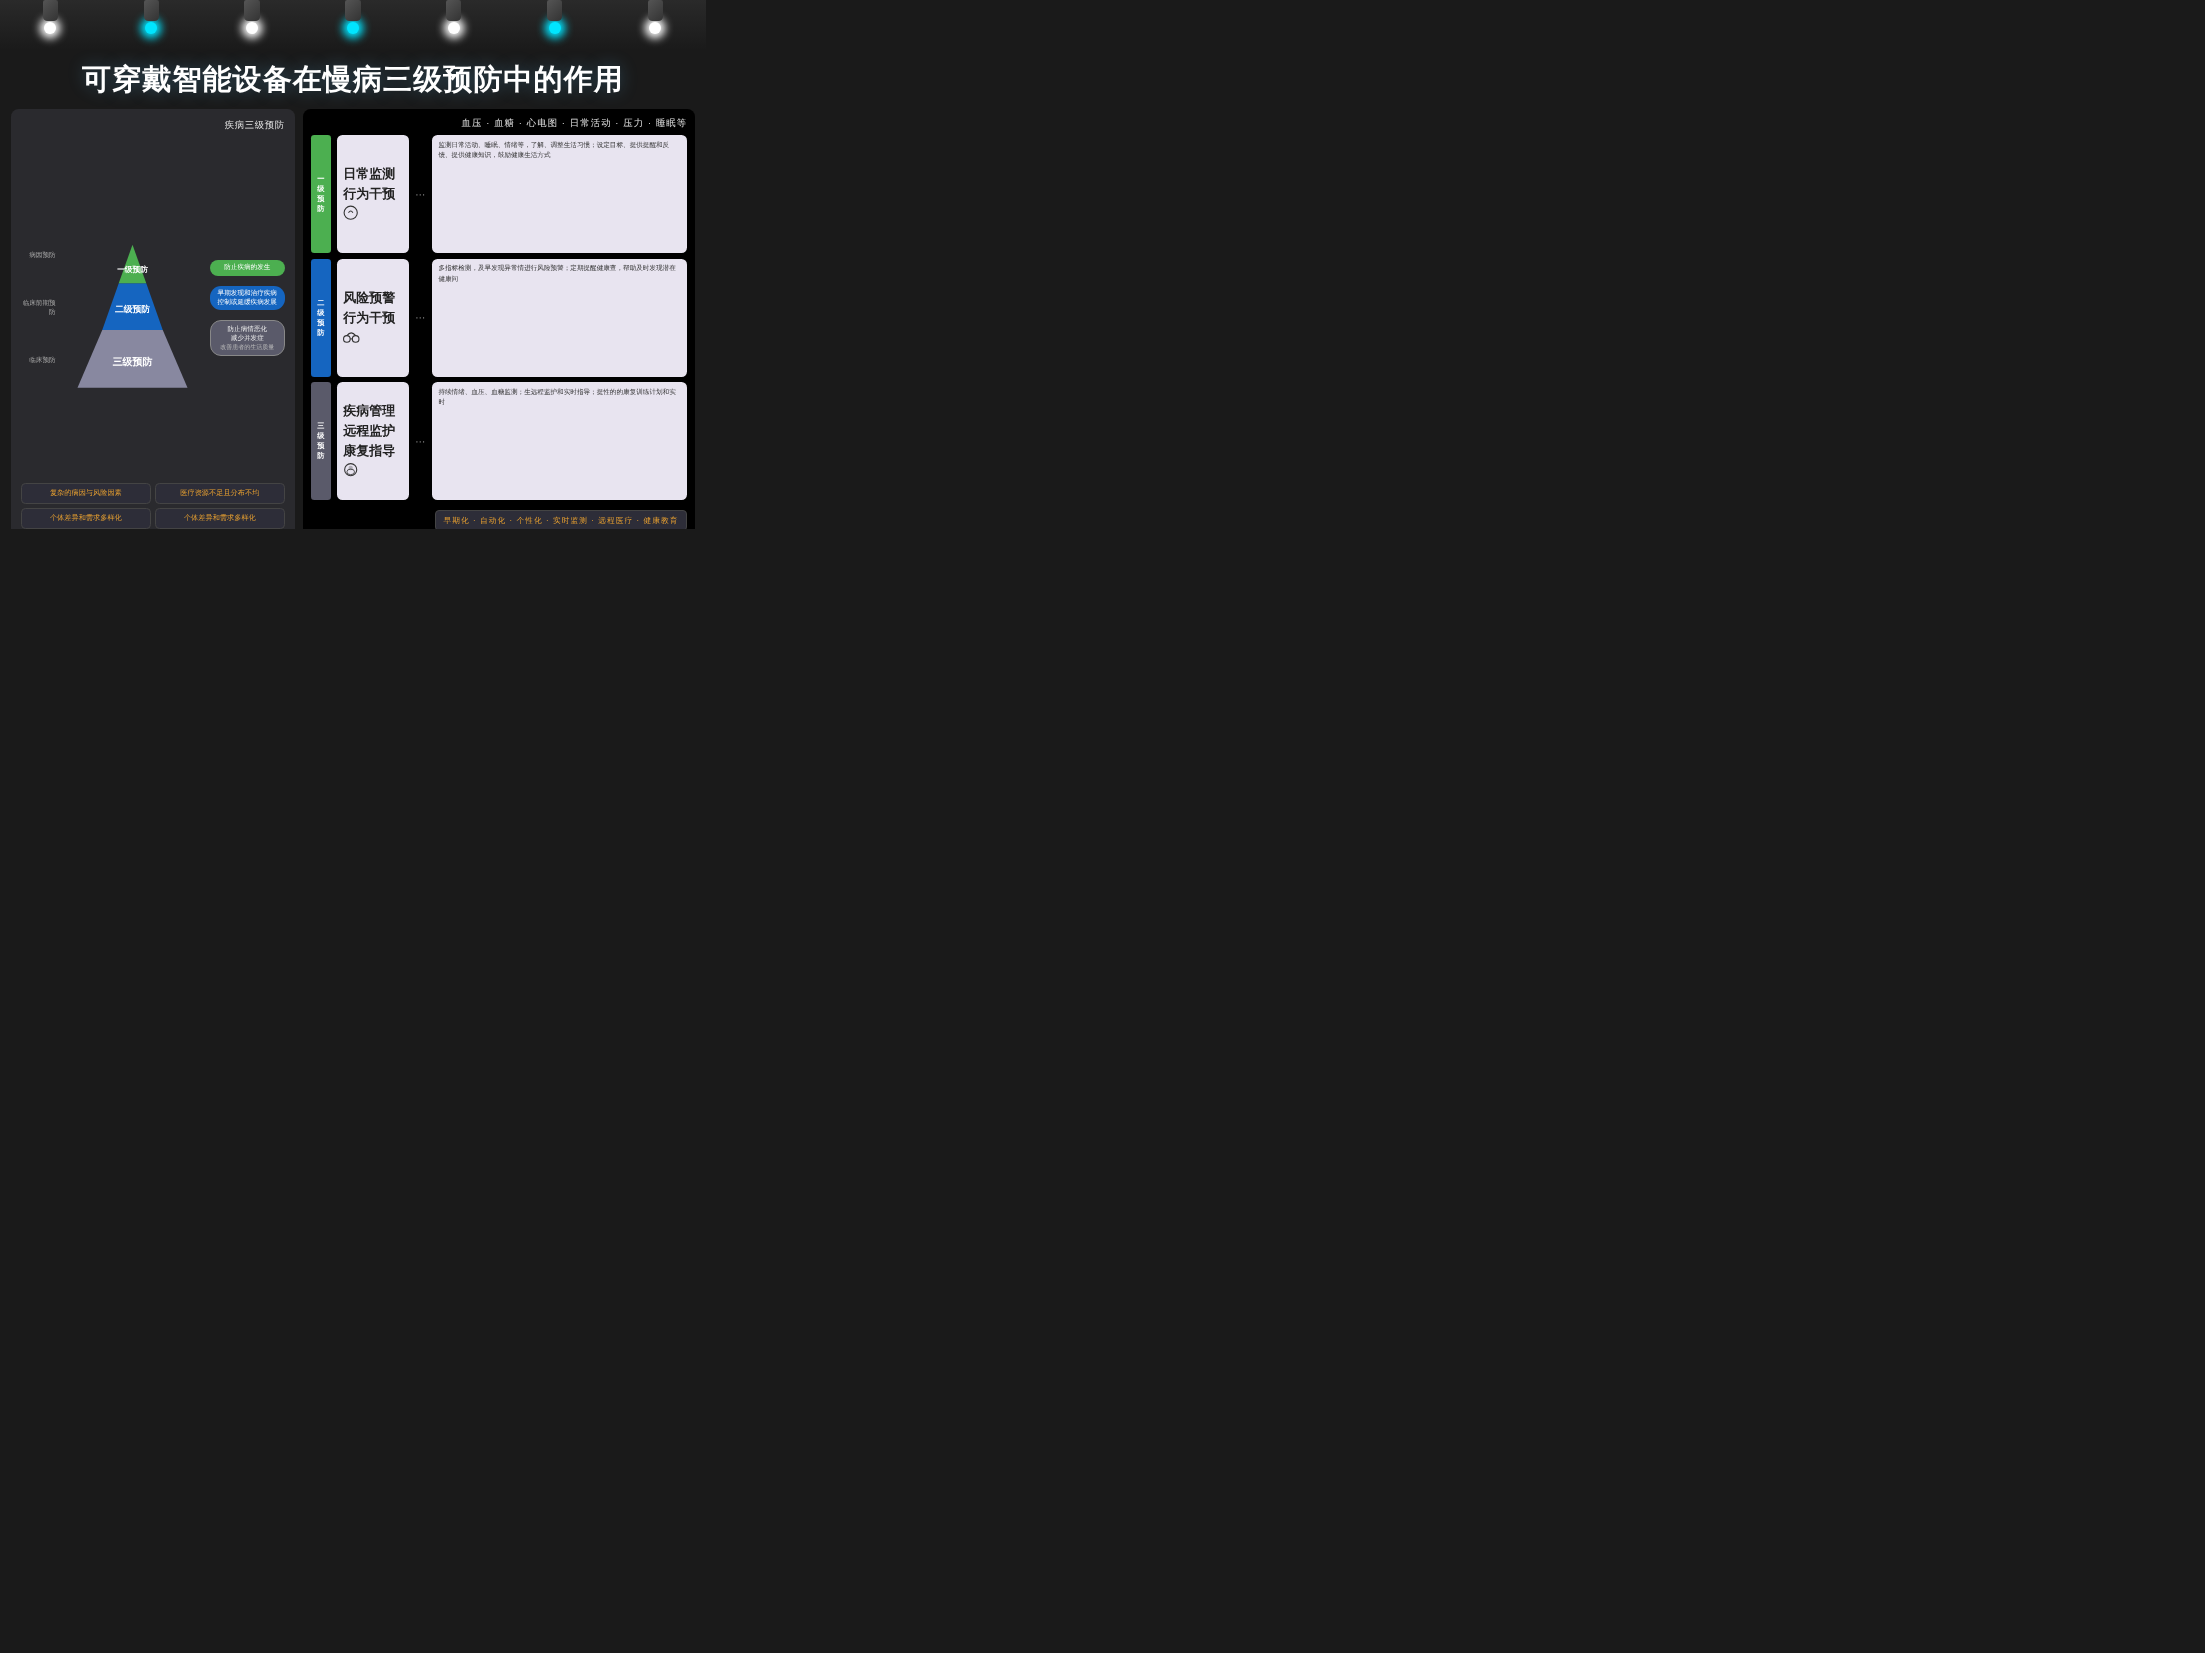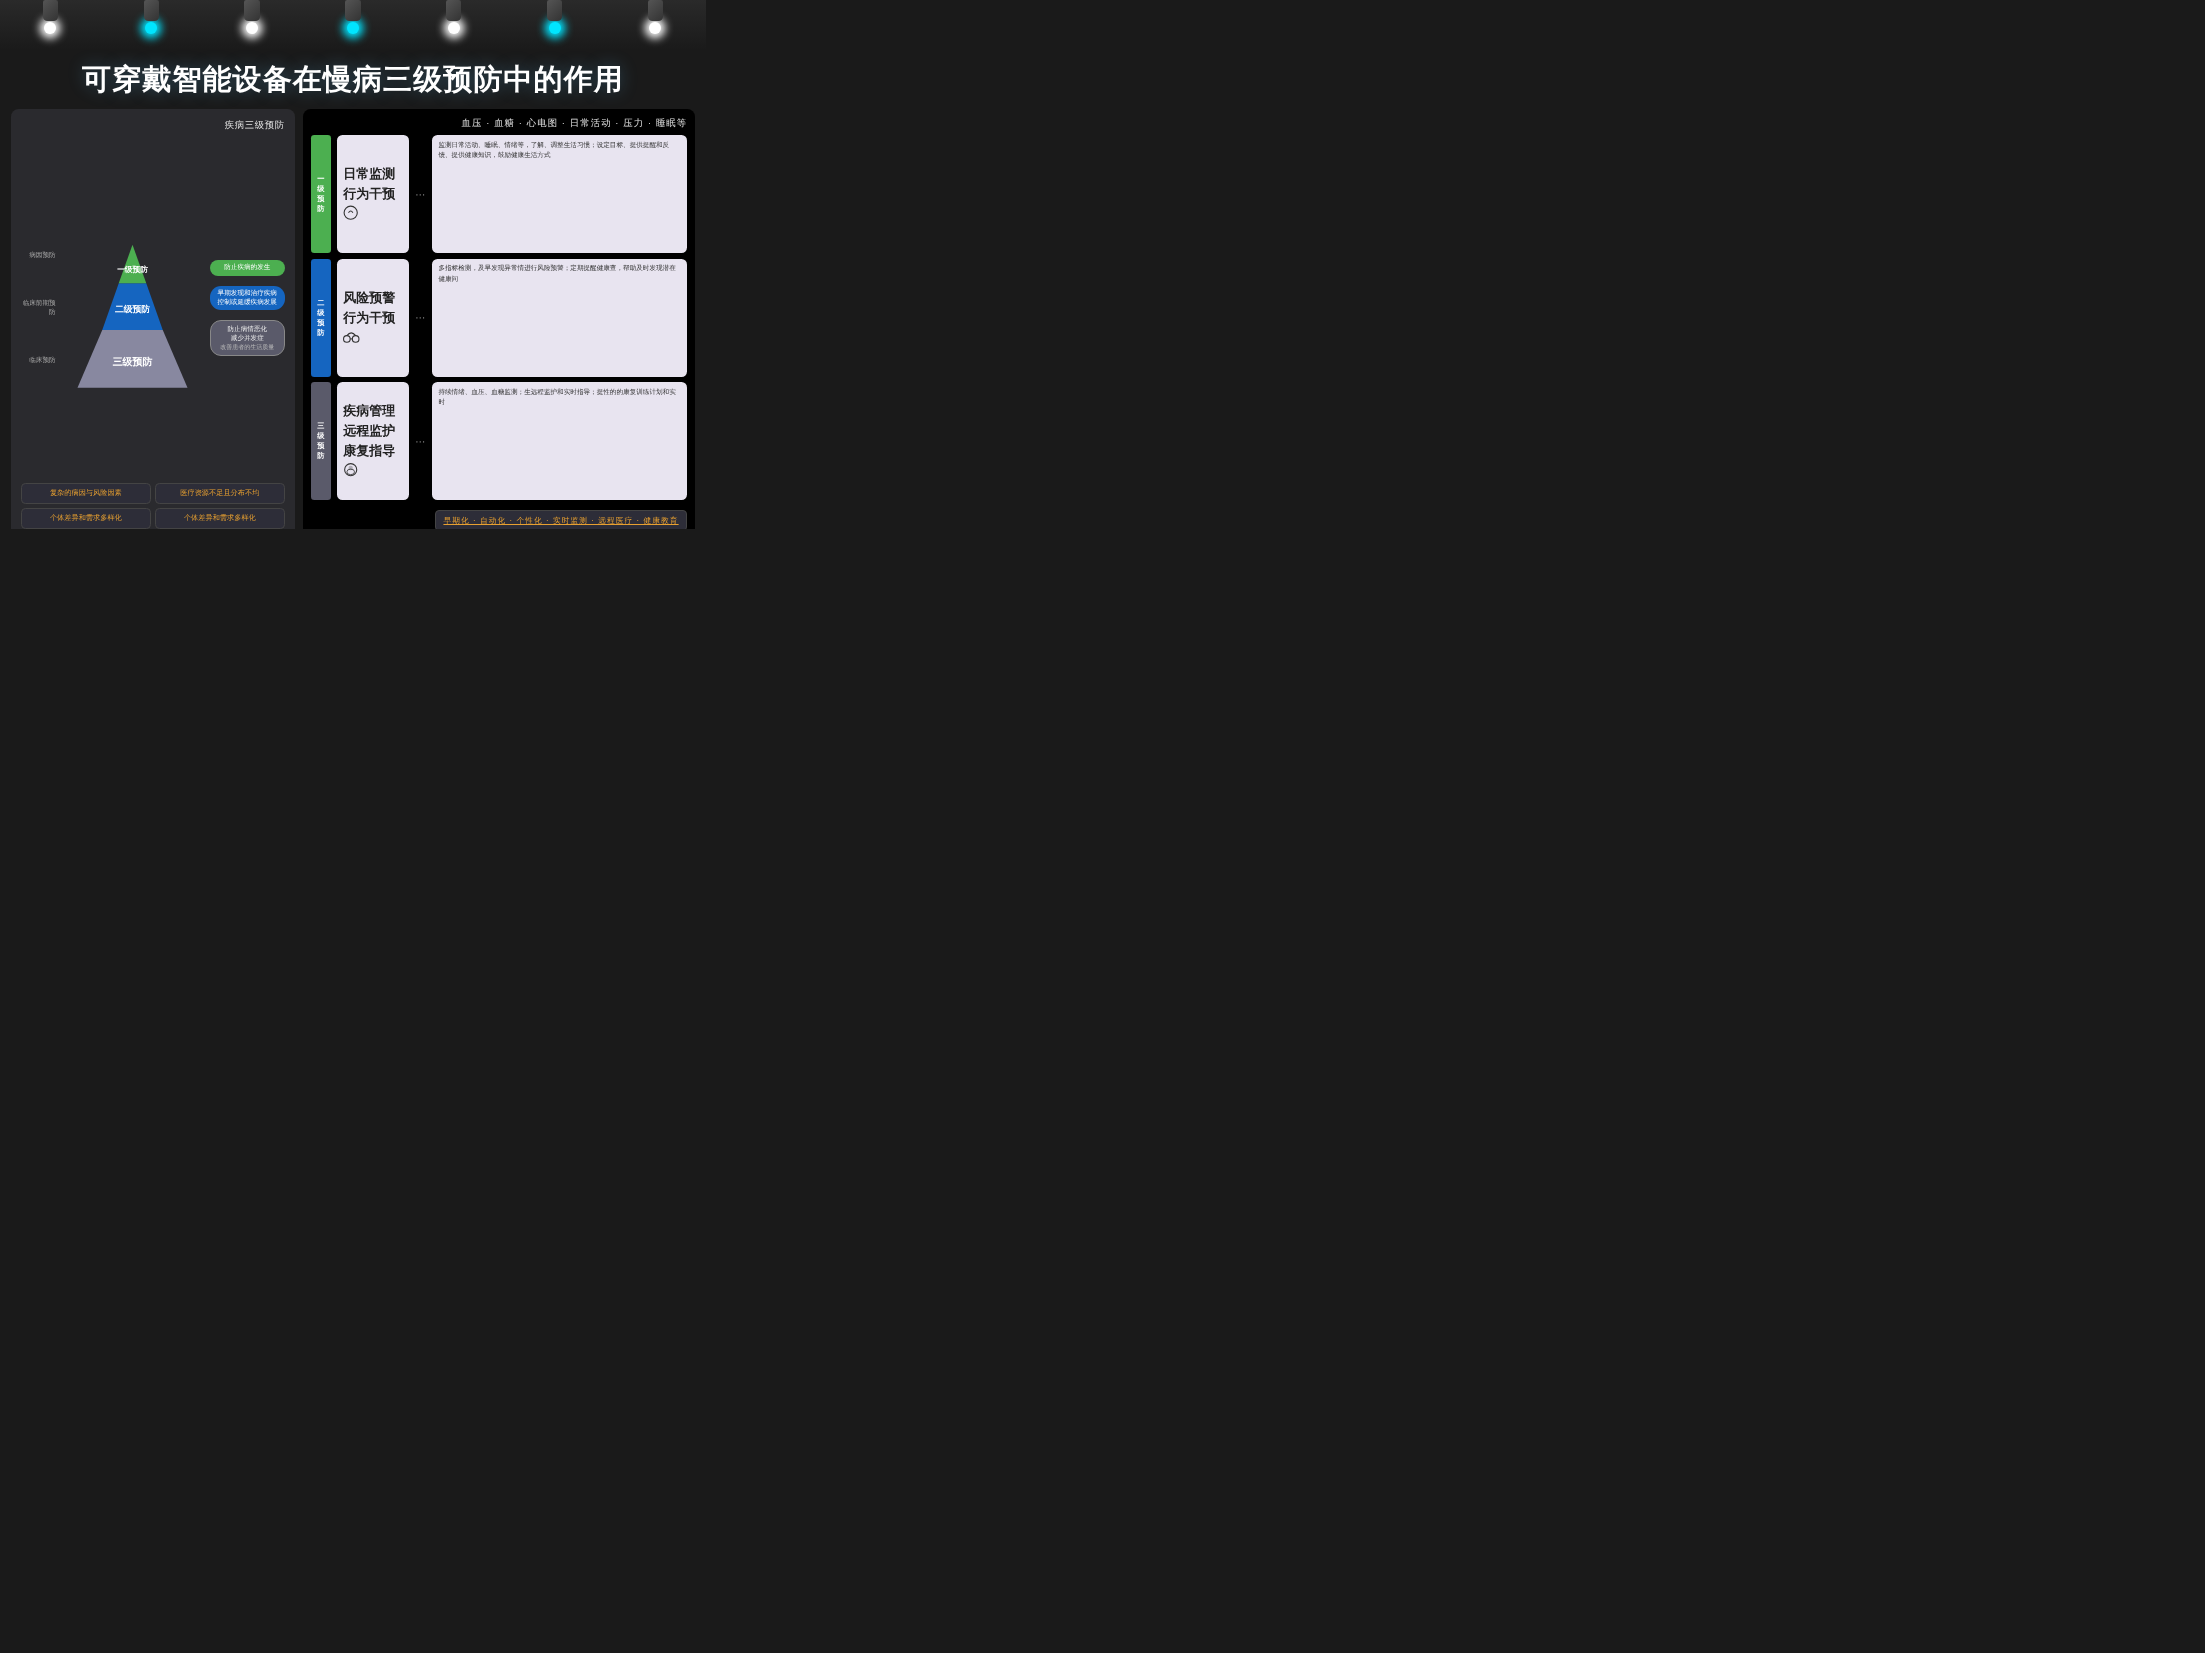--- a/index.html
+++ b/index.html
@@ -254,21 +254,20 @@
     .bottom-bar {
       background: #2d2d38;
       border: 0.6px solid #444;
       border-radius: 4px;
       padding: 4.4px 7.7px;
       font-size: 7.7px;
       color: #e8a030;
       text-align: center;
       margin-top: 4.4px;
       letter-spacing: 1.1px;
-      text-decoration: underline;
     }
   </style>
 </head>
 <body>
 
 <div class="stage-lights">
   <div class="light-fixture">
     <div class="light-body"></div>
     <div class="light-glow light-white"></div>
   </div>

